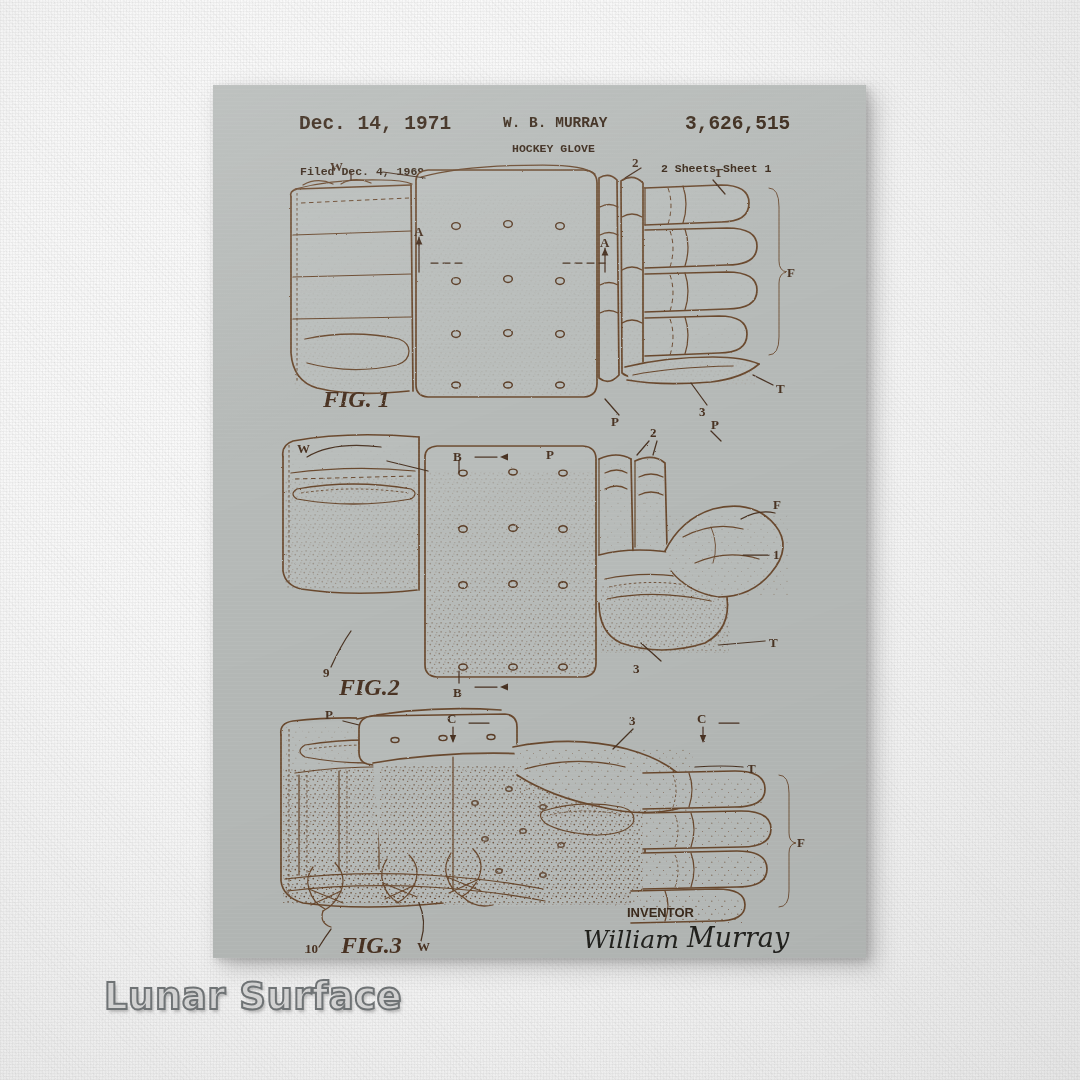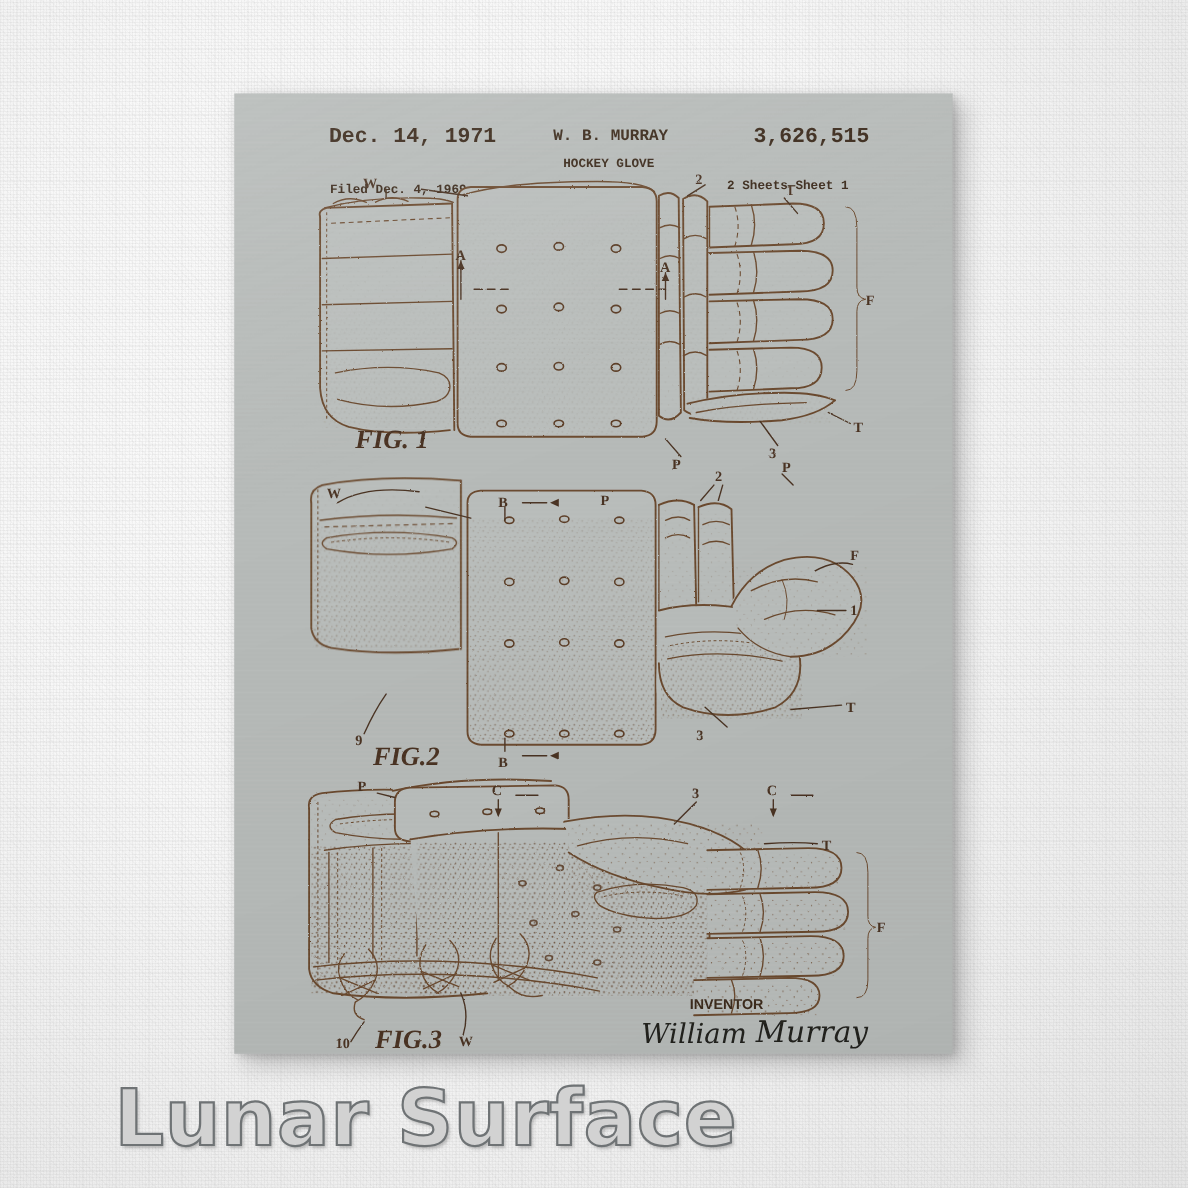--- a/index.html
+++ b/index.html
@@ -37,21 +37,21 @@
       repeating-linear-gradient(0deg, rgba(255,255,255,.035) 0px, rgba(255,255,255,.035) 1px, rgba(0,0,0,0) 1px, rgba(0,0,0,0) 4px),
       linear-gradient(160deg, rgba(255,255,255,.11) 0%, rgba(255,255,255,0) 35%, rgba(0,0,0,.035) 100%);
     pointer-events:none;
   }
   #sheet{position:absolute;inset:0;}
   #sheet svg{display:block;width:100%;height:100%;}
 
   
   #watermark{
     position:absolute;left:104px;top:975px;
-    font-size:71px;font-weight:700;letter-spacing:.5px;
+    font-size:37px;font-weight:700;letter-spacing:.5px;
     font-family:"DejaVu Sans", sans-serif;
     color:#d2d2d2;
     -webkit-text-stroke:2px #6f7375;
     text-shadow:2px 3px 3px rgba(120,120,120,.45);
     white-space:nowrap;
     user-select:none;
   }
 </style>
 </head>
 <body>

